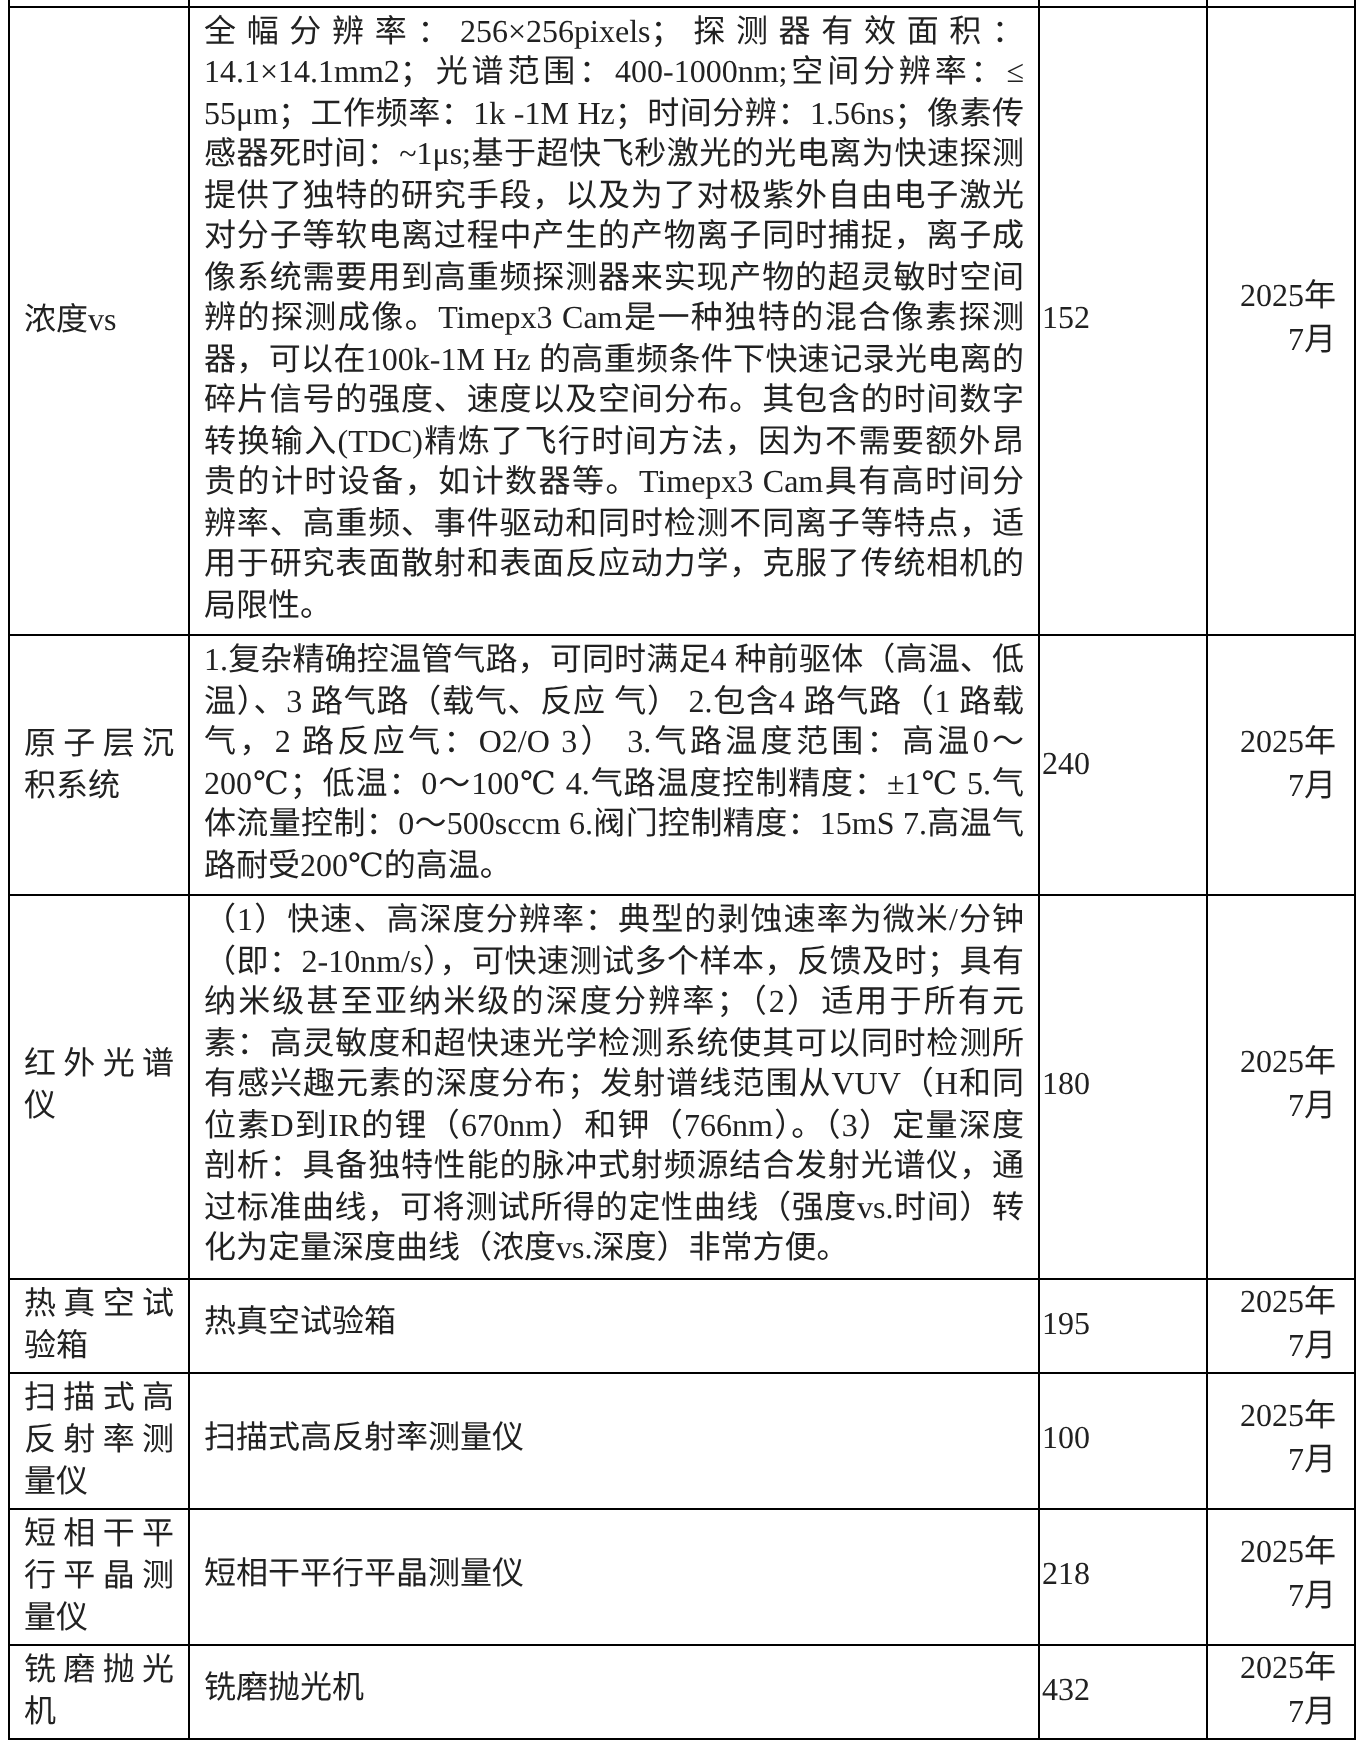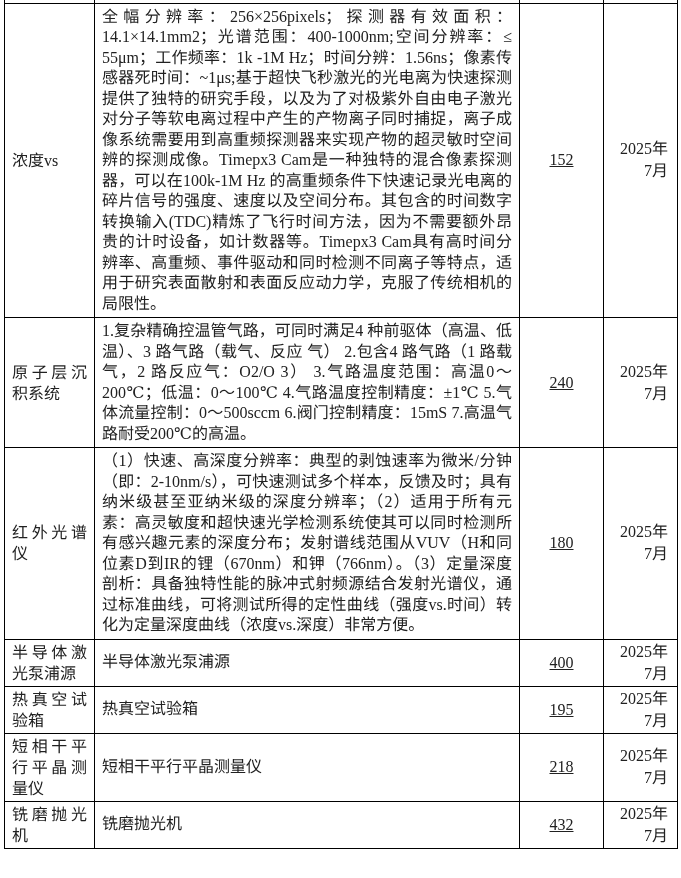--- a/index.html
+++ b/index.html
@@ -44,23 +44,21 @@
     line-height: 21px;
   }
   td.desc {
     text-align: justify;
     text-align-last: left;
     padding: 3px 7px;
     line-height: 20.5px;
     overflow-wrap: break-word;
   }
   td.amt {
-    text-align: center;
     line-height: 20px;
-    text-decoration: underline;
   }
   td.date {
     text-align: right;
     line-height: 22px;
     padding: 0 9px;
   }
   
   tr.r0  td { height: 249px; }
   tr.r1  td { height: 112px; margin-left: 48px; }
   tr.r2  td { height: 163px; }
@@ -103,30 +101,30 @@
     <td class="desc">1.复杂精确控温管气路，可同时满足4 种前驱体（高温、低温）、3 路气路（载气、反应 气） 2.包含4 路气路（1 路载气，2 路反应气：O2/O 3） 3.气路温度范围：高温0～200℃；低温：0～100℃ 4.气路温度控制精度：±1℃ 5.气体流量控制：0～500sccm 6.阀门控制精度：15mS 7.高温气路耐受200℃的高温。</td>
     <td class="amt">240</td>
     <td class="date">2025年7月</td>
   </tr>
         <tr class="r2">
     <td class="name">红外光谱仪</td>
     <td class="desc">（1）快速、高深度分辨率：典型的剥蚀速率为微米/分钟（即：2-10nm/s），可快速测试多个样本，反馈及时；具有纳米级甚至亚纳米级的深度分辨率；（2）适用于所有元素：高灵敏度和超快速光学检测系统使其可以同时检测所有感兴趣元素的深度分布；发射谱线范围从VUV（H和同位素D到IR的锂（670nm）和钾（766nm）。（3）定量深度剖析：具备独特性能的脉冲式射频源结合发射光谱仪，通过标准曲线，可将测试所得的定性曲线（强度vs.时间）转化为定量深度曲线（浓度vs.深度）非常方便。</td>
     <td class="amt">180</td>
     <td class="date">2025年7月</td>
   </tr>
-        <tr class="r5">
-    <td class="name">半导体激光泵浦源</td>
-    <td class="desc">半导体激光泵浦源</td>
-    <td class="amt">400</td>
-    <td class="date">2025年7月</td>
-  </tr>
         <tr class="r6">
     <td class="name">热真空试验箱</td>
     <td class="desc">热真空试验箱</td>
     <td class="amt">195</td>
+    <td class="date">2025年7月</td>
+  </tr>
+        <tr class="r7">
+    <td class="name">扫描式高反射率测量仪</td>
+    <td class="desc">扫描式高反射率测量仪</td>
+    <td class="amt">100</td>
     <td class="date">2025年7月</td>
   </tr>
         <tr class="r8">
     <td class="name">短相干平行平晶测量仪</td>
     <td class="desc">短相干平行平晶测量仪</td>
     <td class="amt">218</td>
     <td class="date">2025年7月</td>
   </tr>
         <tr class="r9">
     <td class="name">铣磨抛光机</td>

